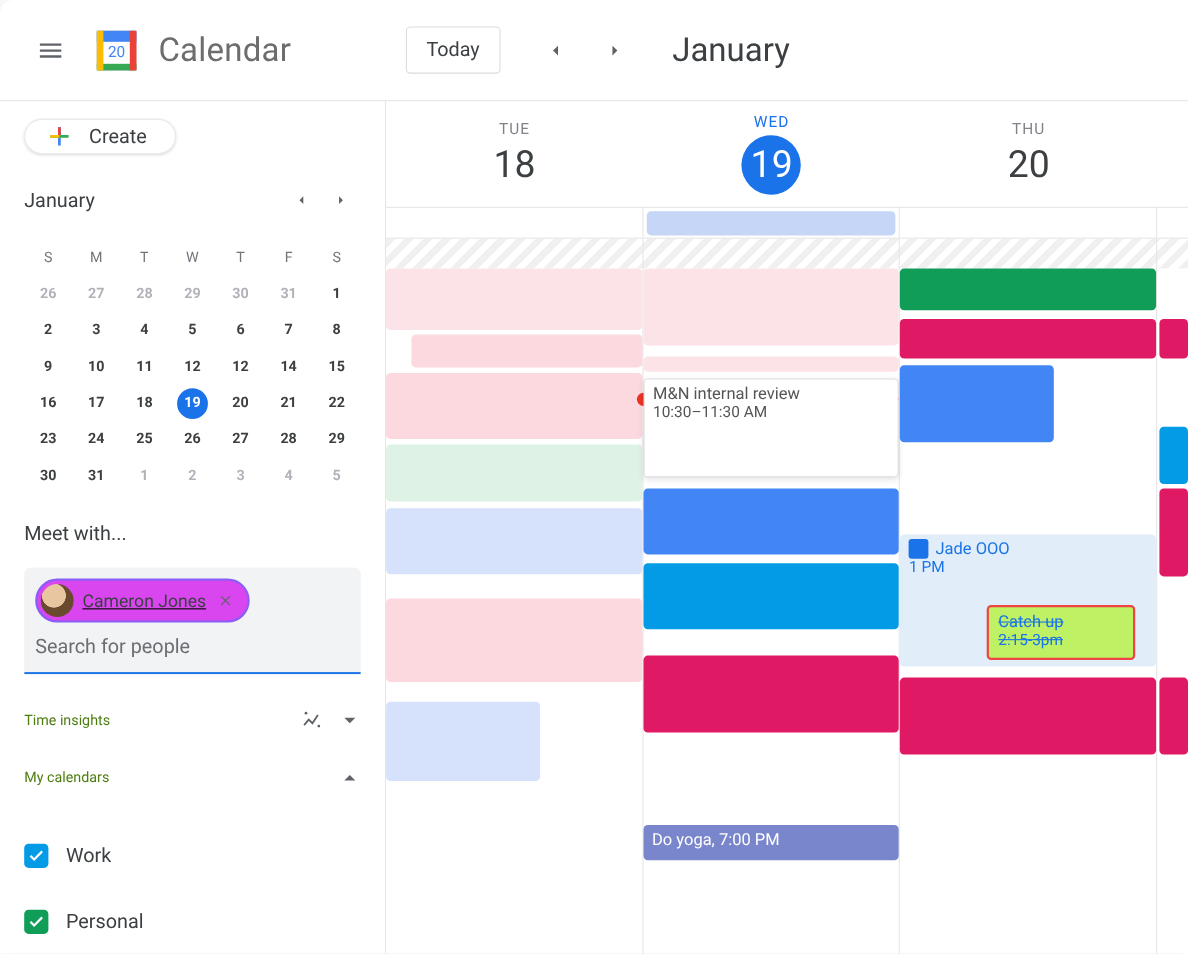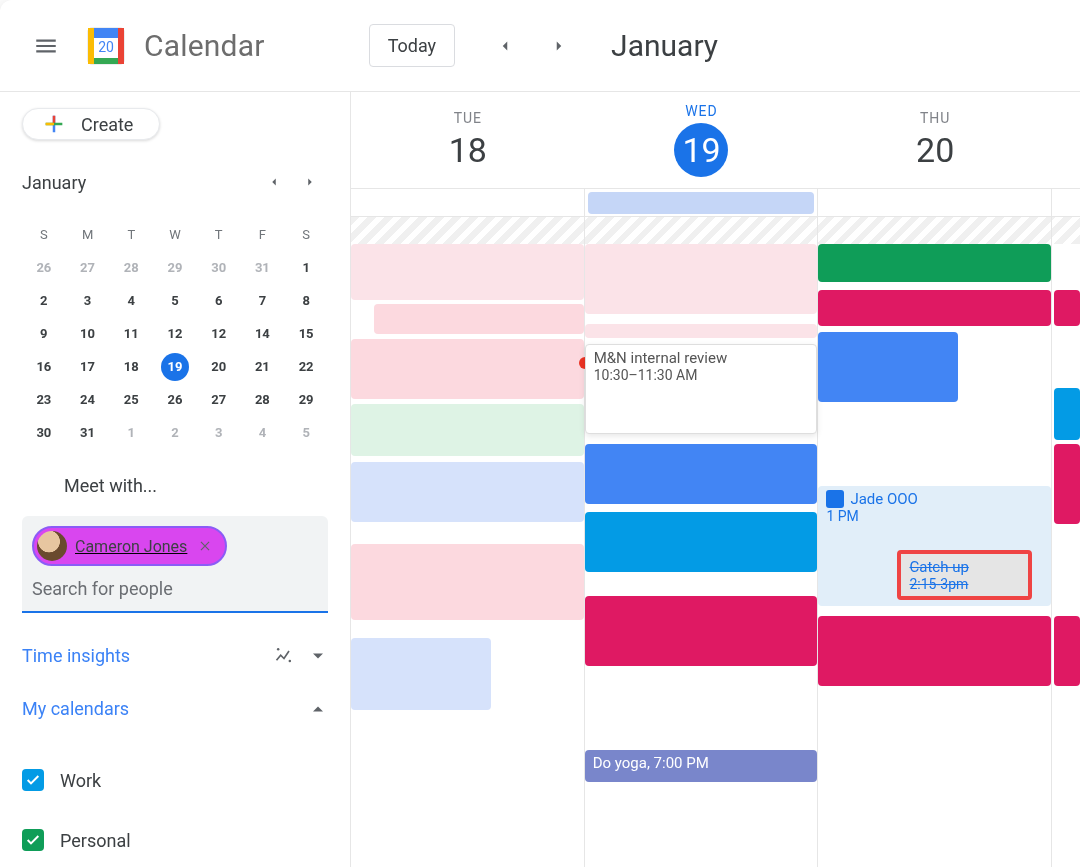--- a/index.html
+++ b/index.html
@@ -25,31 +25,31 @@
   .mini-hdr { display: flex; align-items: center; justify-content: space-between; margin-top: 16px; padding-right: 4px; }
   .mini-hdr span { font-size: 18px; color: #3c4043; }
   .mini-nav { display: flex; gap: 8px; }
   .mini-nav button { width: 28px; height: 28px; border: none; background: none; cursor: pointer; display: flex; align-items: center; justify-content: center; border-radius: 50%; }
   .mini-nav svg { width: 14px; height: 14px; fill: #5f6368; }
   .mini { width: 100%; border-collapse: separate; border-spacing: 0; margin-top: 10px; }
   .mini th, .mini td { width: 14.28%; text-align: center; font-size: 13px; color: #70757a; font-weight: 400; height: 33px; }
   .mini td { color: #3c4043; font-size: 13px; font-weight: bold; }
   .mini td.muted { color: #b0b3b8; }
   .mini td.sel span { background: #1a73e8; color: #fff; border-radius: 50%; width: 28px; height: 28px; display: inline-flex; align-items: center; justify-content: center; }
-  .sec-lbl { font-size: 18px; color: #3c4043; margin-top: 14px; margin-left: 42px; }
+  .sec-lbl { font-size: 18px; color: #3c4043; margin-top: 14px; }
   .meet-box { background: #f1f3f4; border-bottom: 2px solid #1a73e8; padding: 10px 10px 12px 10px; margin-top: 8px; border-radius: 6px 6px 0 0; }
   .chip { display: inline-flex; align-items: center; gap: 8px; border: 2px solid #8b5cf6; background: #d946ef; border-radius: 22px; padding: 3px 10px 3px 3px; text-decoration: underline; }
   .chip-av { width: 30px; height: 30px; border-radius: 50%; background: radial-gradient(circle at 40% 35%, #e7c6a0 0 40%, #6a4a2e 42% 100%); }
   .chip span { font-size: 16px; color: #3c4043; }
   .chip-x { width: 20px; height: 20px; border: none; background: none; cursor: pointer; display: flex; align-items: center; justify-content: center; }
   .chip-x svg { width: 14px; height: 14px; fill: #5f6368; }
   .meet-inp { width: 100%; border: none; background: transparent; font-size: 18px; color: #a21caf; margin-top: 12px; outline: none; }
   .meet-inp::placeholder { color: #6b6e73; }
   .row { display: flex; align-items: center; justify-content: space-between; margin-top: 20px; }
-  .row span { font-size: 18px; color: #3b82f6; }
+  .row span { font-size: 13px; color: #4d7c0f; }
   .row-ic { display: flex; gap: 14px; align-items: center; }
   .row-ic svg { width: 20px; height: 20px; fill: #5f6368; }
   .cal-item { display: flex; align-items: center; gap: 16px; margin-top: 14px; }
   .cb { width: 22px; height: 22px; border-radius: 4px; display: flex; align-items: center; justify-content: center; color: #fff; }
   .cb svg { width: 16px; height: 16px; fill: #fff; }
   .cb.blue { background: #039be5; }
   .cb.green { background: #0f9d58; }
   .cal-item span { font-size: 18px; color: #3c4043; margin-top: 24px; }
   
   .grid { flex: 1; display: flex; flex-direction: column; border-left: 1px solid #e6e6e6; }
@@ -78,21 +78,21 @@
   .c-pink-l { background: #fbe3e8; }
   .c-blue-l { background: #d6e2fb; }
   .c-green { background: #0f9d58; }
   .c-green-l { background: #def3e5; }
   .c-red { background: #df1963; color: #fff; }
   .c-cyan { background: #039be5; }
   .c-blue { background: #4285f4; color: #fff; }
   .c-purp { background: #7986cb; color: #fff; }
   .c-card { background: #fff; border: 1px solid #dedede; box-shadow: 0 2px 6px rgba(0,0,0,.1); color: #555; }
   .c-pale { background: #e1eef9; color: #1a73e8; }
-  .strike { text-decoration: line-through; color: #1a73e8; border: 4px solid #ef4444; background: #e5e5e5; }
+  .strike { text-decoration: line-through; color: #1a73e8; border: 2px solid #ef4444; background: #bef264; }
 </style>
 </head>
 <body>
 
 <div class="app">
 
   <div class="hdr">
     <button class="menu-btn">
       <svg viewBox="0 0 24 24">
           <path d="M3 6h18v2H3zM3 11h18v2H3zM3 16h18v2H3z"></path>

